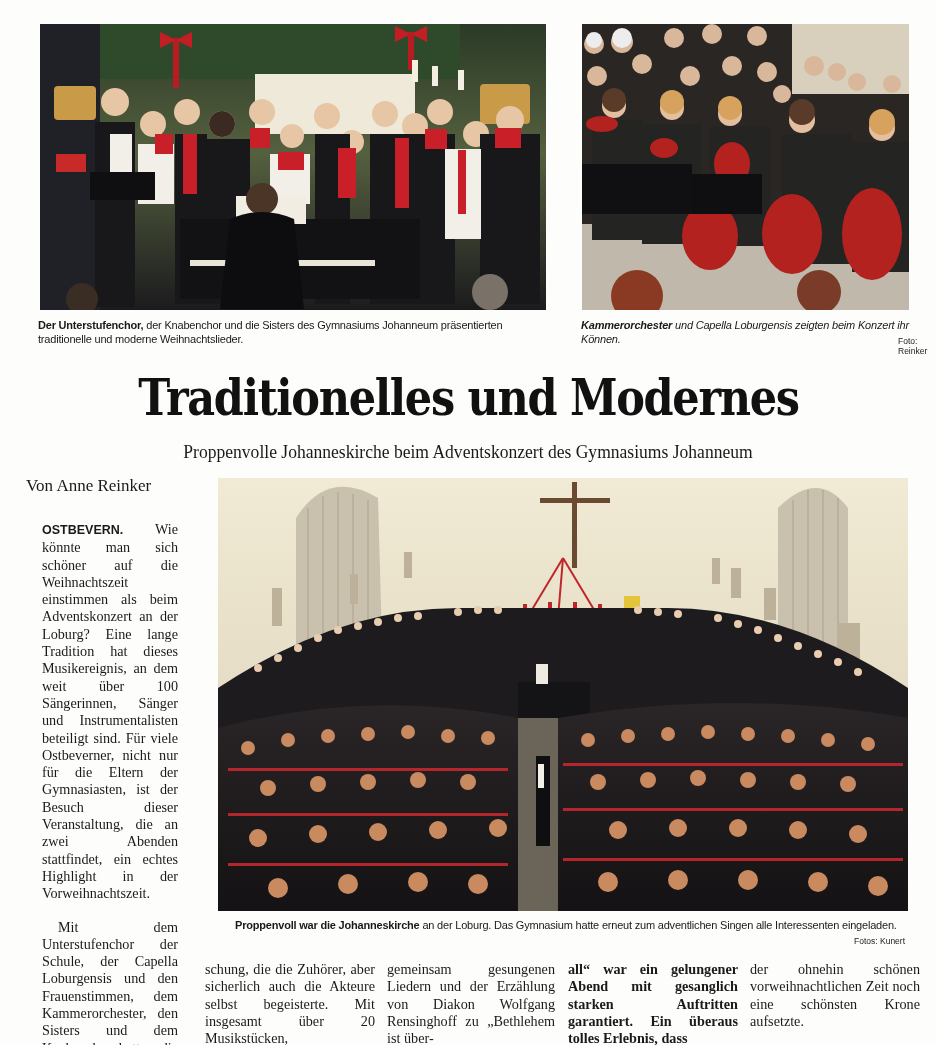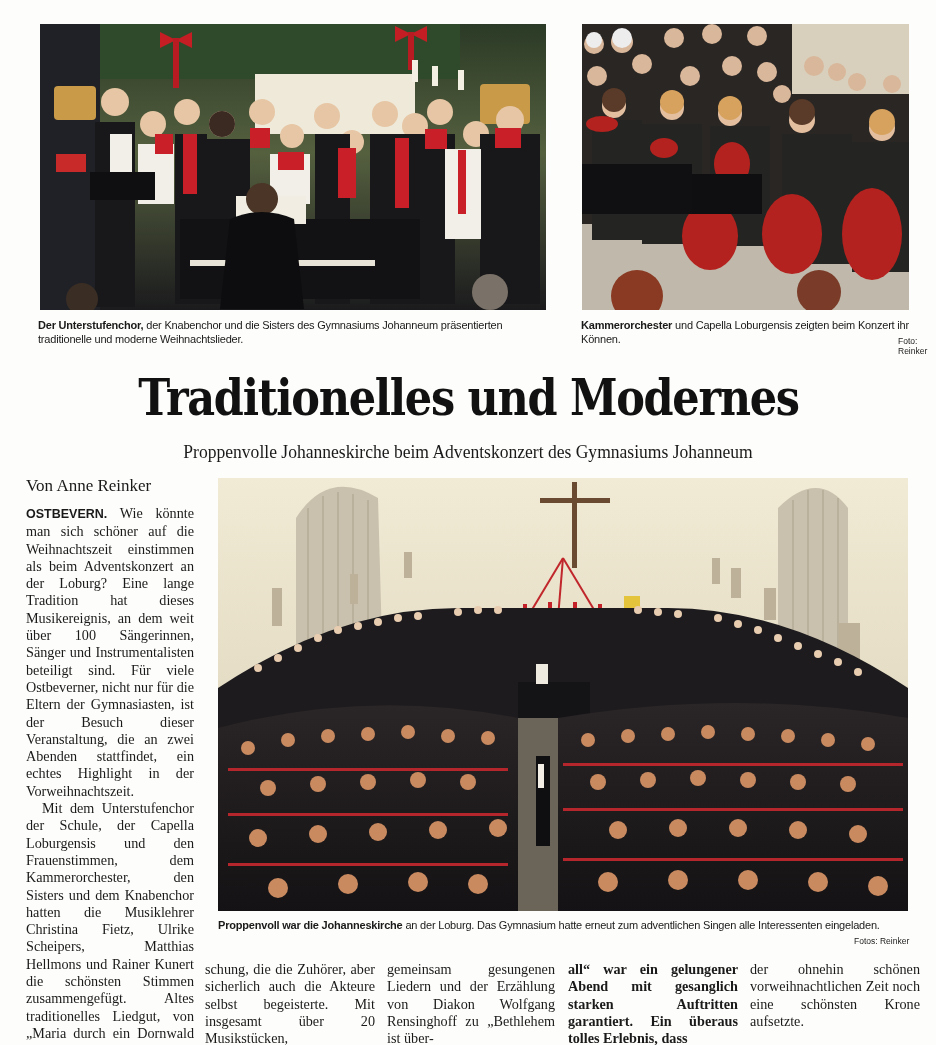--- a/index.html
+++ b/index.html
@@ -31,21 +31,21 @@
   .byline {
     position: absolute; left: 26px; top: 476px;
     font-family: "Liberation Serif", serif; font-size: 17px; color: #1a1a1a;
   }
   .col {
     position: absolute; font-family: "Liberation Serif", serif;
     font-size: 14.2px; line-height: 17.3px; text-align: justify; color: #1a1a1a;
     hyphens: manual;
   }
   .col .lead { font-family: "Liberation Sans", sans-serif; font-weight: bold; font-size: 12.5px; }
-  .col p { margin: 0; }
+  .col p { margin: 16px; }
   .col p.indent { text-indent: 16px; }
   svg { display: block; }
 </style>
 </head>
 <body>
 
 <div class="photo" style="left:40px; top:24px; width:506px; height:286px;">
   <svg width="506" height="286" viewBox="0 0 506 286">
     <defs>
       <linearGradient id="bg1" x1="0" y1="0" x2="0" y2="1">
@@ -188,21 +188,21 @@
         <ellipse cx="210" cy="210" rx="30" ry="40"></ellipse>
       <ellipse cx="290" cy="210" rx="30" ry="46"></ellipse>
         <ellipse cx="150" cy="140" rx="18" ry="22"></ellipse>
     </g>
     <rect x="0" y="140" width="110" height="50" fill="#101013"></rect>
     <rect x="110" y="150" width="70" height="40" fill="#0f0f12"></rect>
     <circle cx="55" cy="272" r="26" fill="#8a3a22"></circle>
     <circle cx="237" cy="268" r="22" fill="#7a3c28"></circle>
   </svg>
 </div>
-<div class="caption" style="left:581px; top:318px; width:328px; text-align:justify; text-align-last:left;">
+<div class="caption" style="left:581px; top:318px; width:328px; text-align:justify; text-align-last:left;font-style:italic;">
   <b>Kammerorchester</b><span> und Capella Loburgensis zeigten beim Konzert ihr Können.</span>
 </div>
 <div class="credit" style="left:858px; top:336px;padding-left:40px;">Foto: Reinker</div>
 
 <div class="headline">Traditionelles und Modernes</div>
 <div class="subhead">Proppenvolle Johanneskirche beim Adventskonzert des Gymnasiums Johanneum</div>
 
 <div class="byline">Von Anne Reinker</div>
 <div class="col" style="left:26px; top:505px; width:168px;">
   <p><span class="lead">OSTBEVERN.</span><span> Wie könnte man sich schöner auf die Weihnachtszeit einstimmen als beim Adventskonzert an der Loburg? Eine lange Tradition hat dieses Musikereignis, an dem weit über 100 Sängerinnen, Sänger und Instrumentalisten beteiligt sind. Für viele Ostbeverner, nicht nur für die Eltern der Gymnasiasten, ist der Besuch dieser Veranstaltung, die an zwei Abenden stattfindet, ein echtes Highlight in der Vorweihnachtszeit.</span></p>
@@ -348,21 +348,21 @@
         <rect x="10" y="335" width="280" height="3"></rect>
       <rect x="10" y="385" width="280" height="3"></rect>
         <rect x="345" y="285" width="340" height="3"></rect>
       <rect x="345" y="330" width="340" height="3"></rect>
         <rect x="345" y="380" width="340" height="3"></rect>
     </g>
     <rect x="318" y="278" width="14" height="90" fill="#0f0e10"></rect>
     <rect x="320" y="286" width="6" height="24" fill="#f3efe6"></rect>
   </svg>
 </div>
-<div class="caption" style="left:218px; top:918px; width:690px; text-align:justify; text-align-last:left;">
+<div class="caption" style="left:235px; top:918px; width:690px; text-align:justify; text-align-last:left;">
   <b>Proppenvoll war die Johanneskirche</b><span> an der Loburg. Das Gymnasium hatte erneut zum adventlichen Singen alle Interessenten eingeladen.</span>
 </div>
-<div class="credit" style="left:854px; top:936px;">Fotos: Reinker</div>
+<div class="credit" style="left:854px; top:936px;">Fotos: Kunert</div>
 
 <div class="col" style="left:205px; top:961px; width:170px;">schung, die die Zuhörer, aber sicherlich auch die Akteure selbst begeisterte. Mit insgesamt über 20 Musikstücken,</div>
 <div class="col" style="left:387px; top:961px; width:168px;">gemeinsam gesungenen Liedern und der Erzählung von Diakon Wolfgang Rensinghoff zu „Bethlehem ist über-</div>
 <div class="col" style="left:568px; top:961px; width:170px;font-weight:bold;">all“ war ein gelungener Abend mit gesanglich starken Auftritten garantiert. Ein überaus tolles Erlebnis, dass</div>
 <div class="col" style="left:750px; top:961px; width:170px;">der ohnehin schönen vorweihnachtlichen Zeit noch eine schönsten Krone aufsetzte.</div>
 
 </body></html>

